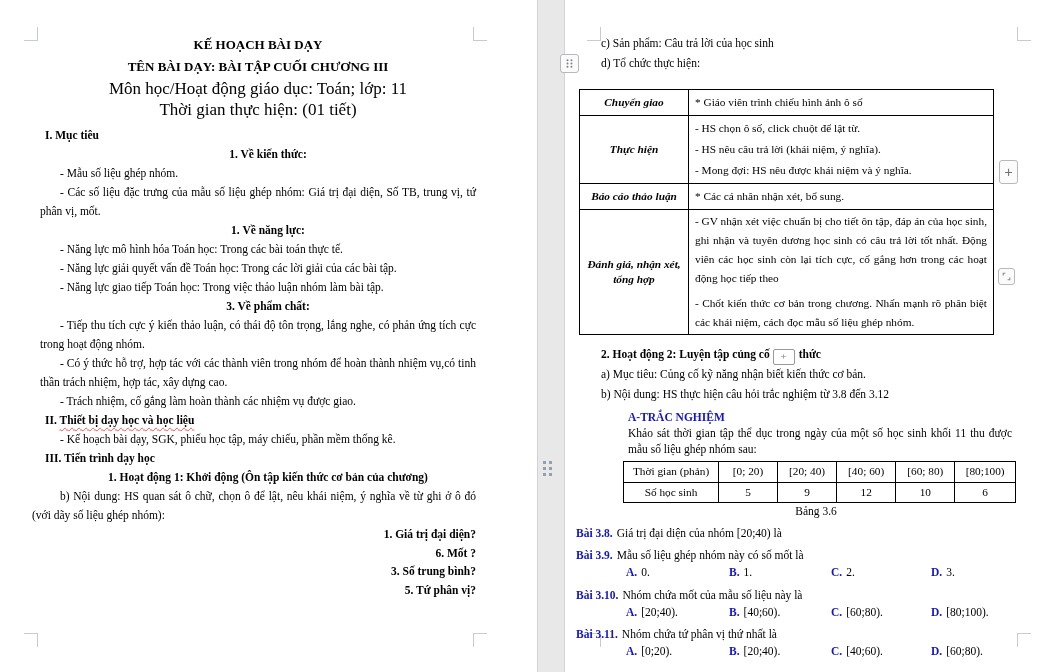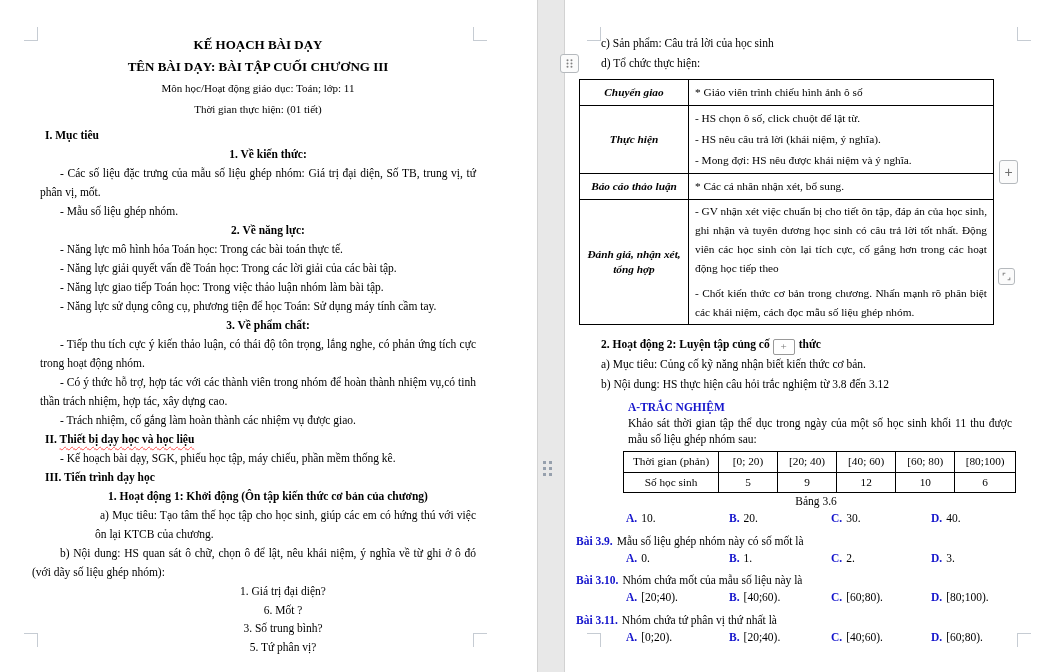--- a/index.html
+++ b/index.html
@@ -12,32 +12,32 @@
   .crop{position:absolute;width:13px;height:13px;border:0 solid #c6ccd3;}
   .crop.tl{border-right-width:1px;border-bottom-width:1px;}
   .crop.tr{border-left-width:1px;border-bottom-width:1px;}
   .crop.bl{border-right-width:1px;border-top-width:1px;}
   .crop.br{border-left-width:1px;border-top-width:1px;}
   
   .ltext{position:absolute;left:40px;top:34px;width:436px;font-size:11.5px;line-height:19px;text-align:justify;}
   .rtext{position:absolute;left:21px;top:34px;width:430px;font-size:11.5px;line-height:19.5px;text-align:justify;}
   p{margin:0;}
   .tmain{font-size:13px;line-height:22px;font-weight:bold;text-align:center;}
-  .tsub{font-size:11px;line-height:21px;text-align:center;}
+  .tsub{font-size:17px;line-height:21px;text-align:center;}
   .h1{font-weight:bold;margin-left:5px;text-align:left;}
   .h2{font-weight:bold;margin-left:20px;text-align:center;}
   .para{text-indent:20px;}
   .pa{margin-left:55px;text-indent:5px;}
   .pb{margin-left:-8px;text-indent:28px;}
-  .quiz{margin-left:50px;line-height:18.5px;text-align:center;}
+  .quiz{margin-left:50px;line-height:18.5px;text-align:right;font-weight:bold;}
   .squig{text-decoration:underline wavy #ff4f4f 1px;text-underline-offset:3px;}
   .mt6{margin-top:6px;}
   
   .ind{text-indent:15px;}
-  .proc{border-collapse:collapse;margin-left:-7px;margin-top:6px;width:415px;font-size:11.3px;}
+  .proc{border-collapse:collapse;margin-left:-7px;margin-top:16px;width:415px;font-size:11.3px;}
   .proc td{border:1px solid #000;padding:2px 6px;vertical-align:middle;}
   .proc td.lab{width:96px;text-align:center;font-weight:bold;font-style:italic;line-height:15px;}
   .proc .ln{line-height:21px;text-align:left;}
   .proc .jp{line-height:19px;text-align:justify;}
   .proc .jp+.jp{margin-top:6px;}
   .h2h{font-weight:bold;margin-left:15px;margin-top:10px;text-align:left;}
   .eqbox{display:inline-block;width:20px;height:14px;border:1px solid #999;border-radius:2px;
          text-align:center;line-height:13px;font-size:11px;color:#777;font-weight:normal;
          vertical-align:-2px;margin:0 4px 0 3px;}
   .seclab{margin-left:42px;margin-top:5px;font-weight:bold;color:#1414cc;line-height:17px;text-align:left;}
@@ -74,37 +74,35 @@
     <div class="crop br" style="left:473px;top:633px;"></div>
 
     <div class="ltext">
       <p class="tmain">KẾ HOẠCH BÀI DẠY</p>
       <p class="tmain">TÊN BÀI DẠY: BÀI TẬP CUỐI CHƯƠNG III</p>
       <p class="tsub">Môn học/Hoạt động giáo dục: Toán; lớp: 11</p>
       <p class="tsub">Thời gian thực hiện: (01 tiết)</p>
 
       <p class="h1 mt6">I. Mục tiêu</p>
       <p class="h2">1. Về kiến thức:</p>
+      <p class="para">- Mẫu số liệu ghép nhóm.</p>
       <p class="para">- Các số liệu đặc trưng của mẫu số liệu ghép nhóm: Giá trị đại diện, Số TB, trung vị, tứ phân vị, mốt.</p>
-      <p class="para">- Mẫu số liệu ghép nhóm.</p>
-      <p class="h2">2. Về năng lực:</p>
+      <p class="h2">1. Về năng lực:</p>
       <p class="para">- Năng lực mô hình hóa Toán học: Trong các bài toán thực tế.</p>
       <p class="para">- Năng lực giải quyết vấn đề Toán học: Trong các lời giải của các bài tập.</p>
       <p class="para">- Năng lực giao tiếp Toán học: Trong việc thảo luận nhóm làm bài tập.</p>
-      <p class="para">- Năng lực sử dụng công cụ, phương tiện để học Toán: Sử dụng máy tính cầm tay.</p>
       <p class="h2">3. Về phẩm chất:</p>
       <p class="para">- Tiếp thu tích cực ý kiến thảo luận, có thái độ tôn trọng, lắng nghe, có phản ứng tích cực trong hoạt động nhóm.</p>
       <p class="para">- Có ý thức hỗ trợ, hợp tác với các thành viên trong nhóm để hoàn thành nhiệm vụ,có tinh thần trách nhiệm, hợp tác, xây dựng cao.</p>
       <p class="para">- Trách nhiệm, cố gắng làm hoàn thành các nhiệm vụ được giao.</p>
 
       <p class="h1"><span>II. </span><span class="squig">Thiết bị dạy học và học liệu</span></p>
       <p class="para">- Kế hoạch bài dạy, SGK, phiếu học tập, máy chiếu, phần mềm thống kê.</p>
       <p class="h1">III. Tiến trình dạy học</p>
       <p class="h2">1. Hoạt động 1: Khởi động (Ôn tập kiến thức cơ bản của chương)</p>
-      <p class="pa">a) Mục tiêu: Tạo tâm thế học tập cho học sinh, giúp các em có hứng thú với việc ôn lại KTCB của chương.</p>
       <p class="pb">b) Nội dung: HS quan sát ô chữ, chọn ô để lật, nêu khái niệm, ý nghĩa về từ ghi ở ô đó (với dãy số liệu ghép nhóm):</p>
 
       <p class="quiz">1. Giá trị đại diện?</p>
       <p class="quiz">6. Mốt ?</p>
       <p class="quiz">3. Số trung bình?</p>
       <p class="quiz">5. Tứ phân vị?</p>
     </div>
   </div>
 
   <div class="page page-right">
@@ -172,26 +170,21 @@
           <td class="cv">9</td>
           <td class="cv">12</td>
           <td class="cv">10</td>
           <td class="cv">6</td>
         </tr>
       </tbody>
         </table>
       <p class="caption">Bảng 3.6</p>
 
       <div class="ex">
-        <div class="ex-opts">
-          <span class="opt o0"><b>A.</b><span>10.</span></span>
-          <span class="opt o1"><b>B.</b><span>20.</span></span>
-          <span class="opt o2"><b>C.</b><span>30.</span></span>
-          <span class="opt"><b>D.</b><span>40.</span></span>
-        </div>
+        <p class="ex-q"><span class="lab">Bài 3.8.</span><span>Giá trị đại diện của nhóm [20;40) là</span></p>
       </div>
       <div class="ex">
         <p class="ex-q"><span class="lab">Bài 3.9.</span><span>Mẫu số liệu ghép nhóm này có số mốt là</span></p>
         <div class="ex-opts">
           <span class="opt o0"><b>A.</b><span>0.</span></span>
           <span class="opt o1"><b>B.</b><span>1.</span></span>
           <span class="opt o2"><b>C.</b><span>2.</span></span>
           <span class="opt"><b>D.</b><span>3.</span></span>
         </div>
       </div>

